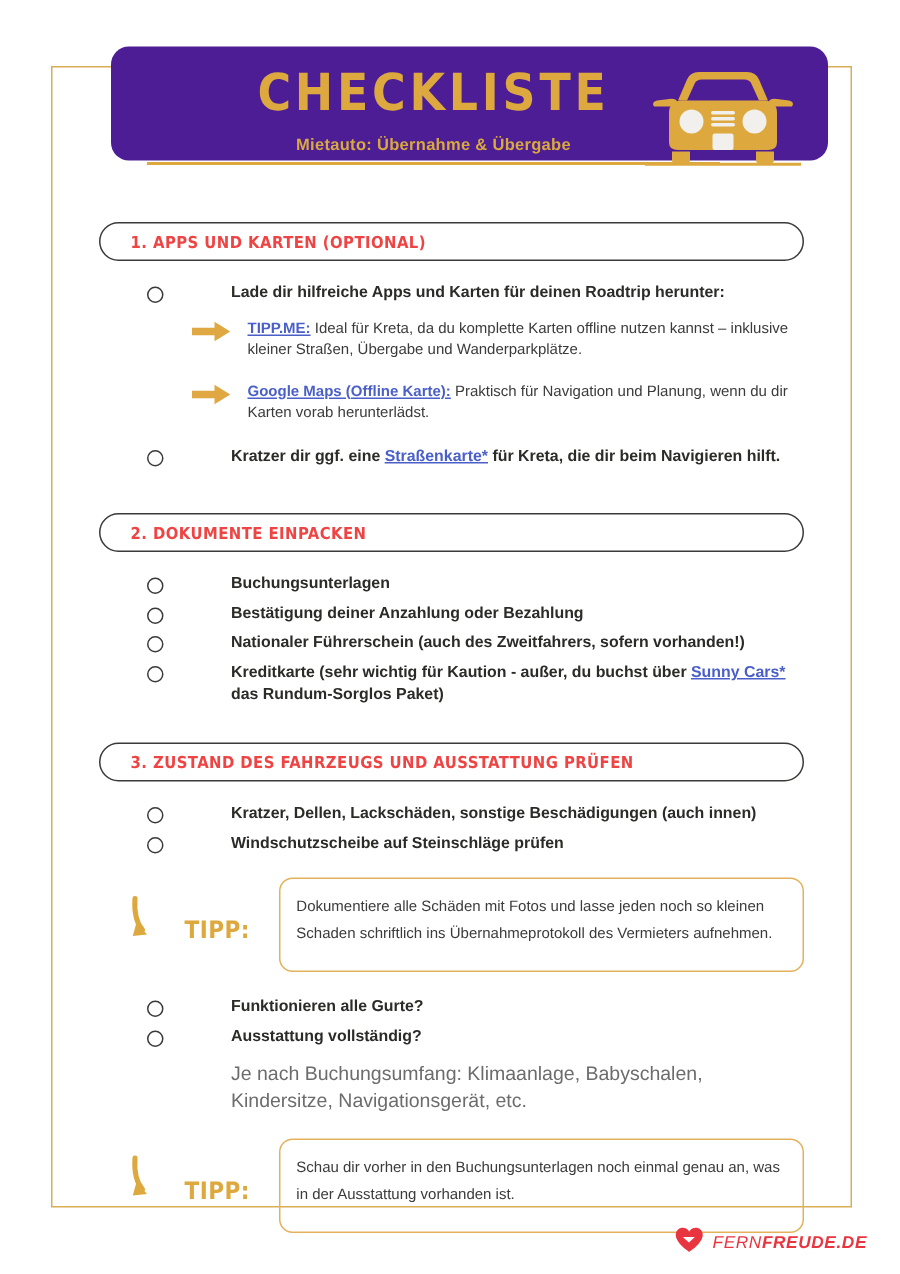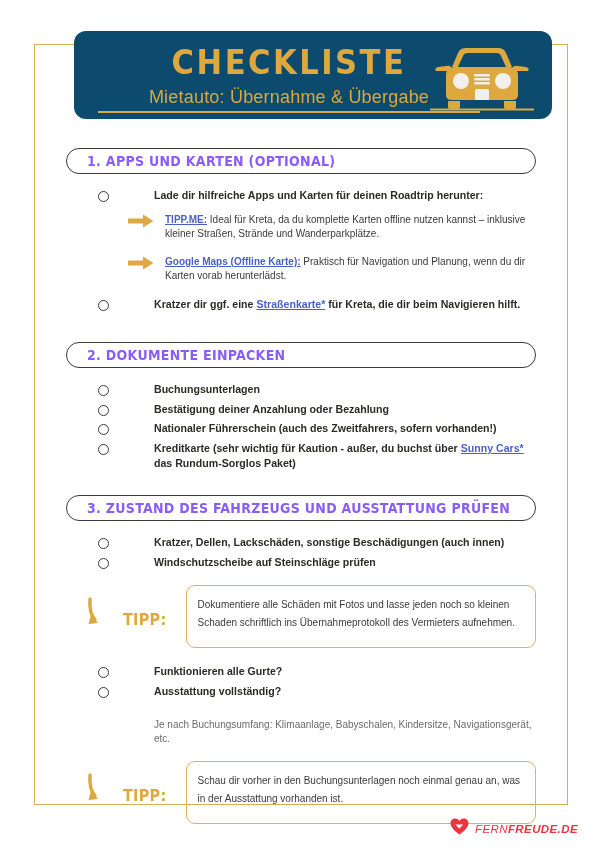--- a/index.html
+++ b/index.html
@@ -26,22 +26,22 @@
     border: 1.5px solid #d9ae55;
     box-sizing: border-box;
   }
 
   
   #header-card {
     position: absolute;
     left: 74px;
     top: 31px;
     width: 478px;
-    height: 88px;
-    background: #0c4a6e;
+    height: 76px;
+    background: #4c1d95;
     border-radius: 12px;
     box-sizing: border-box;
   }
   #header-title {
     position: absolute;
     left: 40px;
     top: 14px;
     width: 350px;
     text-align: center;
     font-family: "DejaVu Sans Condensed", "Liberation Sans Narrow", "Liberation Sans", sans-serif;
@@ -54,22 +54,22 @@
   #header-subtitle-wrap {
     position: absolute;
     left: 24px;
     top: 56px;
     width: 382px;
     text-align: center;
     border-bottom: 2.5px solid #dda93f;
     padding-bottom: 3px;
   }
   #header-subtitle {
-    font-weight: normal;
-    font-size: 18px;
+    font-weight: bold;
+    font-size: 11px;
     color: #d9a83f;
     letter-spacing: 0.2px;
   }
   #car-icon {
     position: absolute;
     right: 18px;
     top: 14px;
     width: 104px;
     height: 66px;
   }
@@ -88,23 +88,23 @@
     border-radius: 16px;
     height: 26px;
     display: flex;
     align-items: center;
     padding: 0 0 0 20px;
     box-sizing: border-box;
   }
   .section-pill-text {
     font-family: "DejaVu Sans Condensed", "Liberation Sans Narrow", "Liberation Sans", sans-serif;
     font-weight: bold;
-    font-size: 14px;
+    font-size: 11px;
     letter-spacing: 0.3px;
-    color: #8b5cf6;
+    color: #ef4444;
     white-space: nowrap;
   }
 
   
   .items {
     margin: 14px 0 0 0;
     padding: 0 0 0 32px;
   }
   .check-item {
     display: flex;
@@ -122,25 +122,25 @@
     margin-right: 9px;
     box-sizing: content-box;
   }
   .check-label {
     font-size: 10.6px;
     font-weight: bold;
     line-height: 1.38;
     color: #2b2b28;
   }
   .sub-note {
-    font-size: 10px;
+    font-size: 13px;
     font-weight: normal;
     line-height: 1.38;
     color: #6c6c6c;
-    margin-top: 19px;
+    margin-top: 8px;
   }
   a.link {
     color: #4a5fc8;
     text-decoration: underline;
   }
 
   
   .arrow-items {
     padding-left: 62px;
     margin-top: 10px;
@@ -263,21 +263,21 @@
       <span class="check-circle"></span>
       <span class="check-label">Lade dir hilfreiche Apps und Karten für deinen Roadtrip herunter:</span>
     </div>
   </div>
 
   <div class="arrow-items">
     <div class="arrow-item">
       <svg class="arrow-icon" viewBox="0 0 26 14">
         <path d="M0 4.5 L15 4.5 L15 0.5 L25.5 7 L15 13.5 L15 9.5 L0 9.5 Z" fill="#e0a842"></path>
       </svg>
-      <span class="arrow-text"><a class="link" href="#">TIPP.ME:</a><span> Ideal für Kreta, da du komplette Karten offline nutzen kannst – inklusive kleiner Straßen, Strände und Wanderparkplätze.</span></span>
+      <span class="arrow-text"><a class="link" href="#">TIPP.ME:</a><span> Ideal für Kreta, da du komplette Karten offline nutzen kannst – inklusive kleiner Straßen, Übergabe und Wanderparkplätze.</span></span>
     </div>
     <div class="arrow-item">
       <svg class="arrow-icon" viewBox="0 0 26 14">
         <path d="M0 4.5 L15 4.5 L15 0.5 L25.5 7 L15 13.5 L15 9.5 L0 9.5 Z" fill="#e0a842"></path>
       </svg>
       <span class="arrow-text"><a class="link" href="#">Google Maps (Offline Karte):</a><span>  Praktisch für Navigation und Planung, wenn du dir Karten vorab herunterlädst.</span></span>
     </div>
   </div>
 
   <div class="items" style="margin-top:4px">

